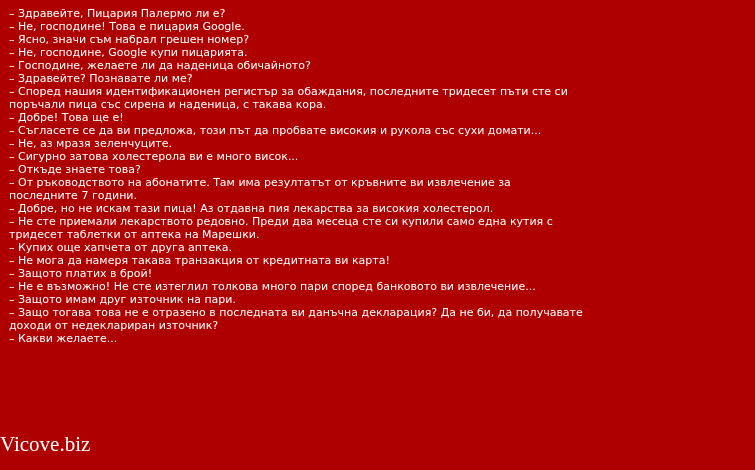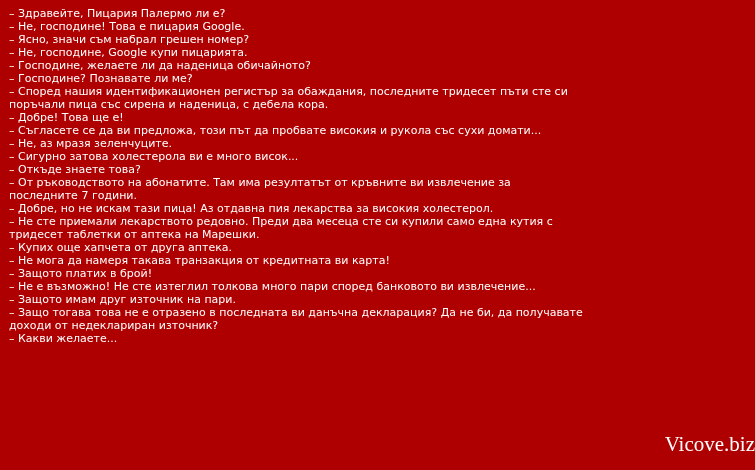--- a/index.html
+++ b/index.html
@@ -25,39 +25,39 @@
     font-weight: normal;
   }
   .ln {
     white-space: nowrap;
   }
   .footer-brand {
     position: absolute;
     left: 0;
     right: 0;
     bottom: 13px;
-    text-align: right;
+    text-align: left;
     color: #FFFFFF;
     font-family: "Liberation Serif", "DejaVu Serif", serif;
     font-size: 21px;
     line-height: 26px;
   }
 </style>
 </head>
 <body>
 
 <div class="joke-text">
   <div class="ln">– Здравейте, Пицария Палермо ли е?</div>
   <div class="ln">– Не, господине! Това е пицария Google.</div>
   <div class="ln">– Ясно, значи съм набрал грешен номер?</div>
   <div class="ln">– Не, господине, Google купи пицарията.</div>
   <div class="ln">– Господине, желаете ли да наденица обичайното?</div>
-  <div class="ln">– Господине? Познавате ли ме?</div>
+  <div class="ln">– Здравейте? Познавате ли ме?</div>
   <div class="ln">– Според нашия идентификационен регистър за обаждания, последните тридесет пъти сте си</div>
-  <div class="ln">поръчали пица със сирена и наденица, с дебела кора.</div>
+  <div class="ln">поръчали пица със сирена и наденица, с такава кора.</div>
   <div class="ln">– Добре! Това ще е!</div>
   <div class="ln">– Съгласете се да ви предложа, този път да пробвате високия и рукола със сухи домати...</div>
   <div class="ln">– Не, аз мразя зеленчуците.</div>
   <div class="ln">– Сигурно затова холестерола ви е много висок...</div>
   <div class="ln">– Откъде знаете това?</div>
   <div class="ln">– От ръководството на абонатите. Там има резултатът от кръвните ви извлечение за</div>
   <div class="ln">последните 7 години.</div>
   <div class="ln">– Добре, но не искам тази пица! Аз отдавна пия лекарства за високия холестерол.</div>
   <div class="ln">– Не сте приемали лекарството редовно. Преди два месеца сте си купили само една кутия с</div>
   <div class="ln">тридесет таблетки от аптека на Марешки.</div>

